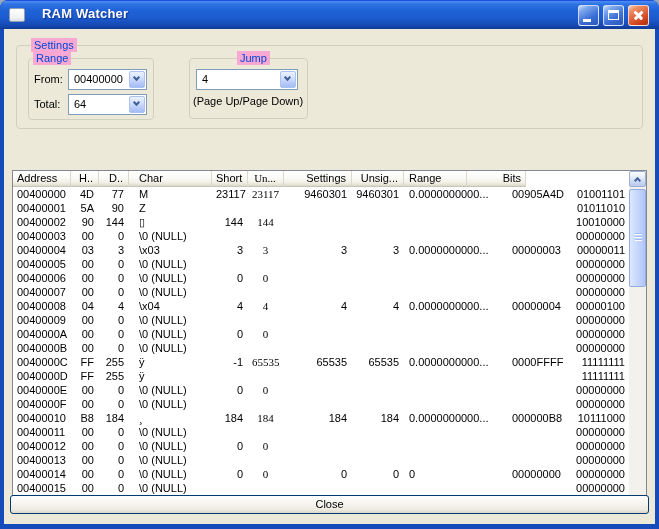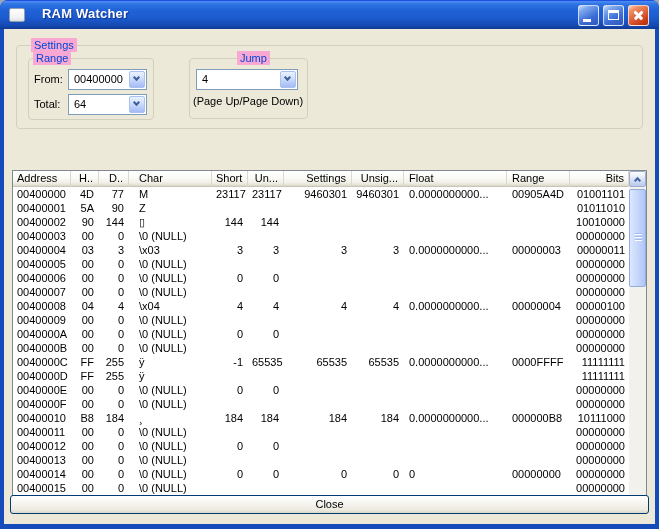--- a/index.html
+++ b/index.html
@@ -95,21 +95,21 @@
     padding:0 4px;flex:0 0 auto;
   }
   .lv-body{position:absolute;left:0;top:16px;width:616px;}
   .lv-row{display:flex;height:14px;line-height:14px;font-size:11px;background:#FFFFFF;}
   .cell{padding:0 4px;white-space:nowrap;overflow:hidden;flex:0 0 auto;}
   .c0{width:58px;}
   .c1{width:28px;text-align:right;padding-right:5px;}
   .c2{width:30px;text-align:right;padding-right:5px;}
   .c3{width:83px;padding-left:10px;}
   .c4{width:36px;text-align:right;padding-right:5px;}
-  .c5{width:36px;text-align:right;padding-right:5px;}
+  .c5{width:36px;text-align:center;padding-right:5px;font-family:Liberation Serif, serif;}
   .c6{width:68px;text-align:right;padding-right:5px;}
   .c7{width:52px;text-align:right;padding-right:5px;}
   .c8{width:103px;padding-left:5px;}
   .c9{width:63px;padding-left:5px;}
   .c10{width:59px;padding-left:5px;text-align:right;}
   
   .scrollbar{
     position:absolute;top:0;right:0;width:17px;height:340px;
     background:#F2F1EB;
   }
@@ -203,21 +203,20 @@
     <div class="listview">
       <div class="lv-header">
           <div class="hcell c0">Address</div>
           <div class="hcell c1">H..</div>
           <div class="hcell c2">D..</div>
           <div class="hcell c3">Char</div>
           <div class="hcell c4">Short</div>
           <div class="hcell c5">Un...</div>
           <div class="hcell c6">Settings</div>
           <div class="hcell c7">Unsig...</div>
-          <div class="hcell c8">Float</div>
           <div class="hcell c9">Range</div>
           <div class="hcell c10">Bits</div>
         </div>
       <div class="lv-body">
           <div class="lv-row">
             <div class="cell c0">00400000</div>
             <div class="cell c1">4D</div>
             <div class="cell c2">77</div>
             <div class="cell c3">M</div>
             <div class="cell c4">23117</div>

